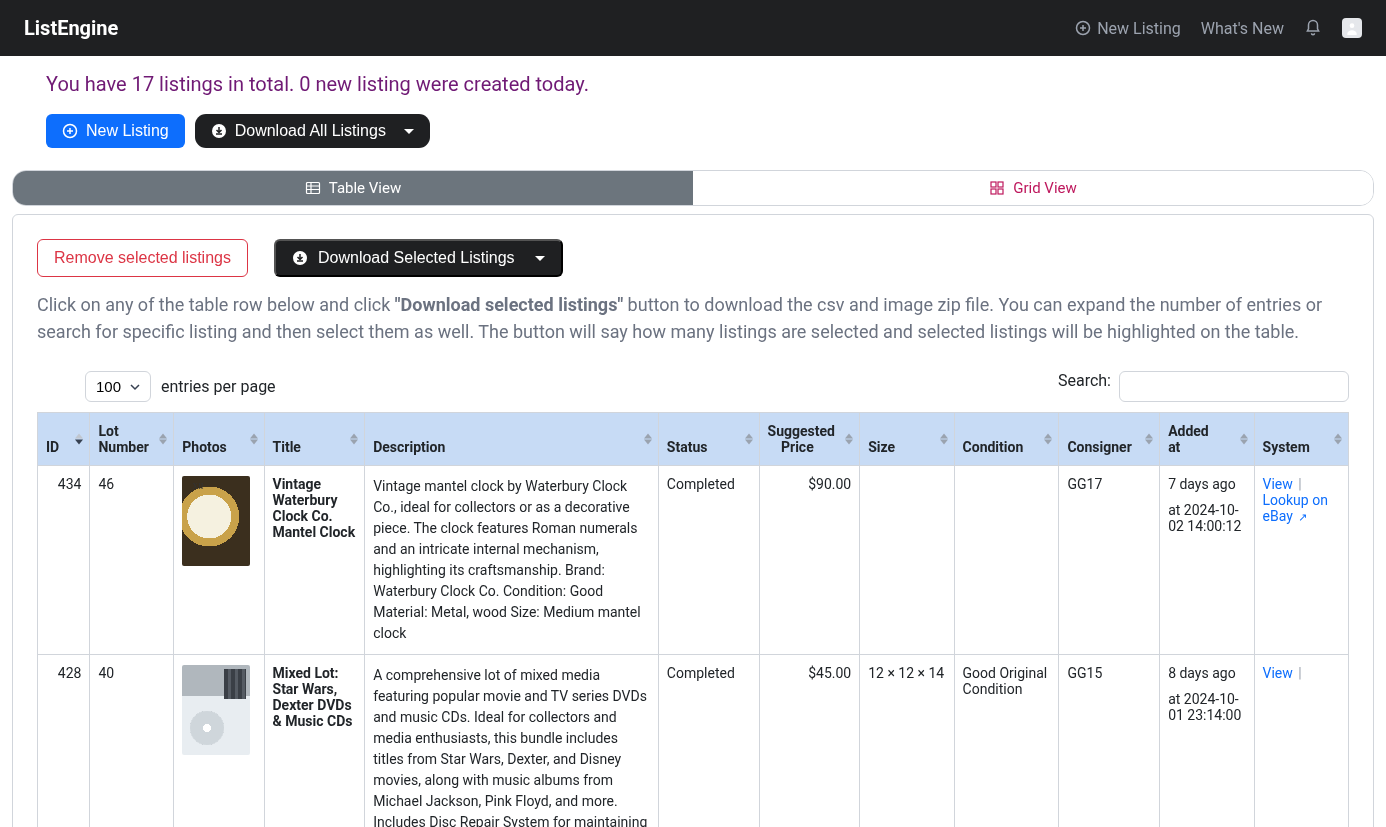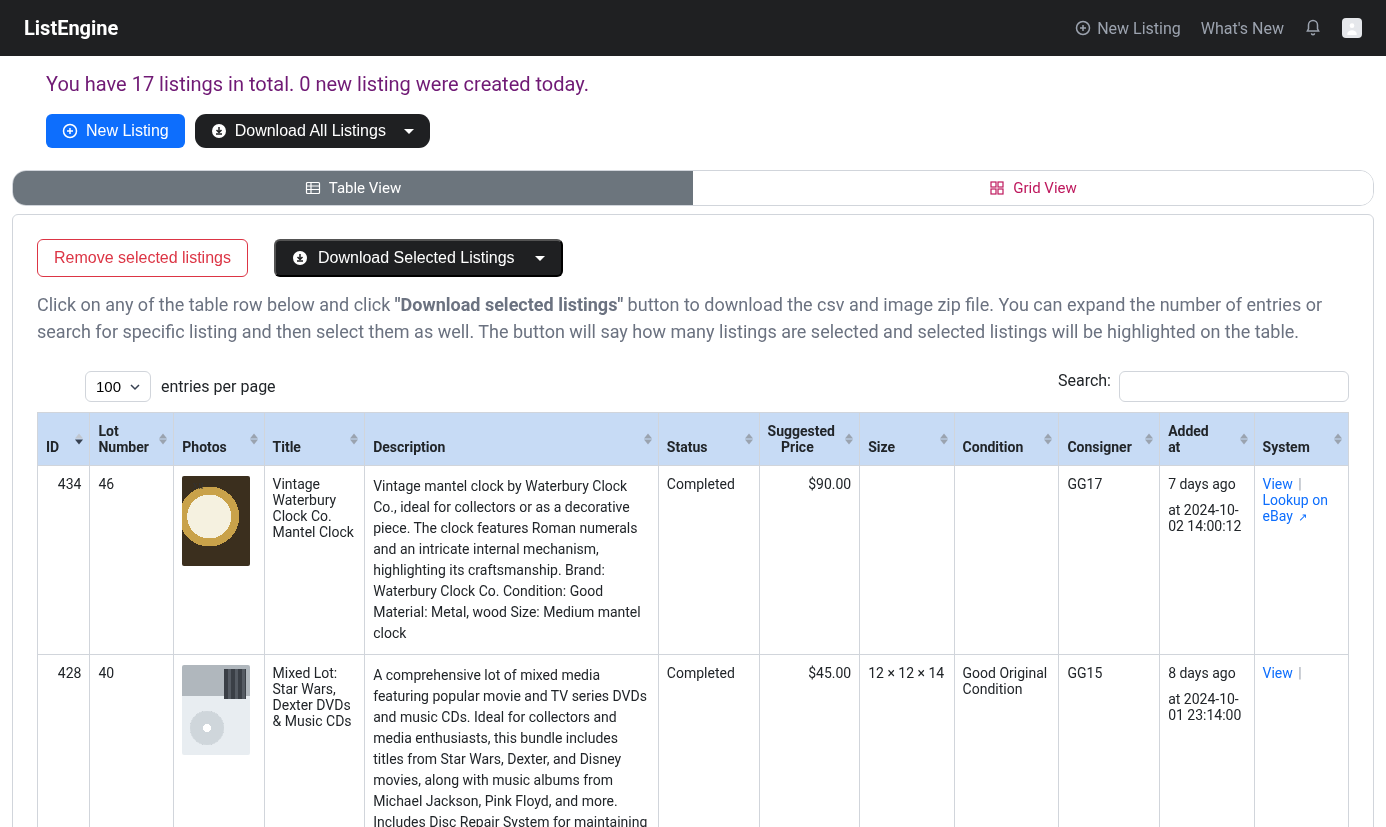--- a/index.html
+++ b/index.html
@@ -62,21 +62,21 @@
   .col-desc { width: 280px; }
   .col-status { width: 96px; }
   .col-price { width: 96px; text-align: right; }
   .col-size { width: 90px; }
   .col-cond { width: 100px; }
   .col-cons { width: 96px; }
   .col-added { width: 90px; }
   .col-actions { width: 90px; }
 
   td.cell-desc { line-height: 1.5; }
-  td.cell-title { font-weight: 400; }
+  td.cell-title { font-weight: 700; }
   td.cell-id { text-align: right; }
   td.cell-price { text-align: right; font-size: 16px; }
   td.cell-status { font-size: 16px; }
   .added-rel { margin-bottom: 10px; display: block; }
   .link { color: #0d6efd; cursor: pointer; text-decoration: none; }
   .sep { color: #9ca3af; margin: 0 2px; }
 
   
   .thumb { width: 68px; height: 90px; border-radius: 2px; background: #ccc; }
   .thumb-clock { background: radial-gradient(circle at 40% 45%, #f5f1e0 0 22px, #c9a24a 22px 30px, #3b2f1e 30px 100%); position: relative; overflow: hidden; }

